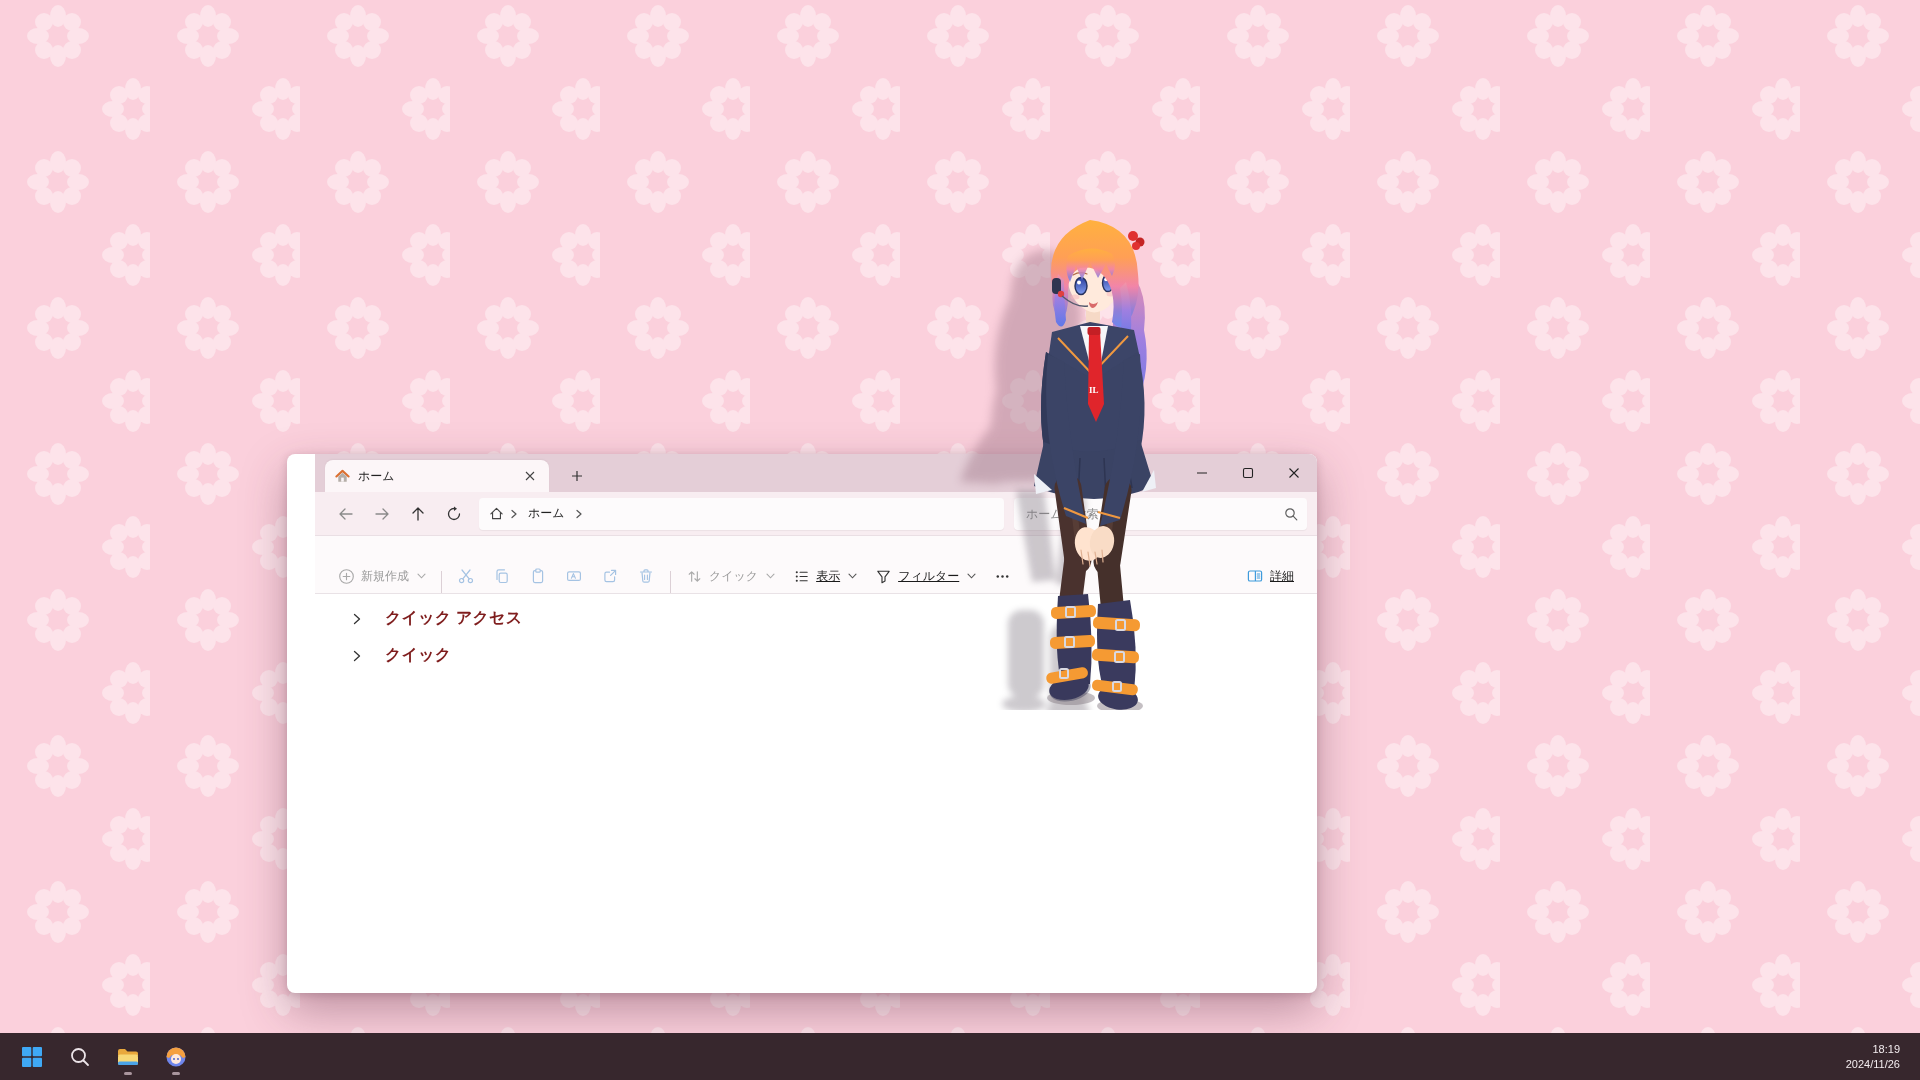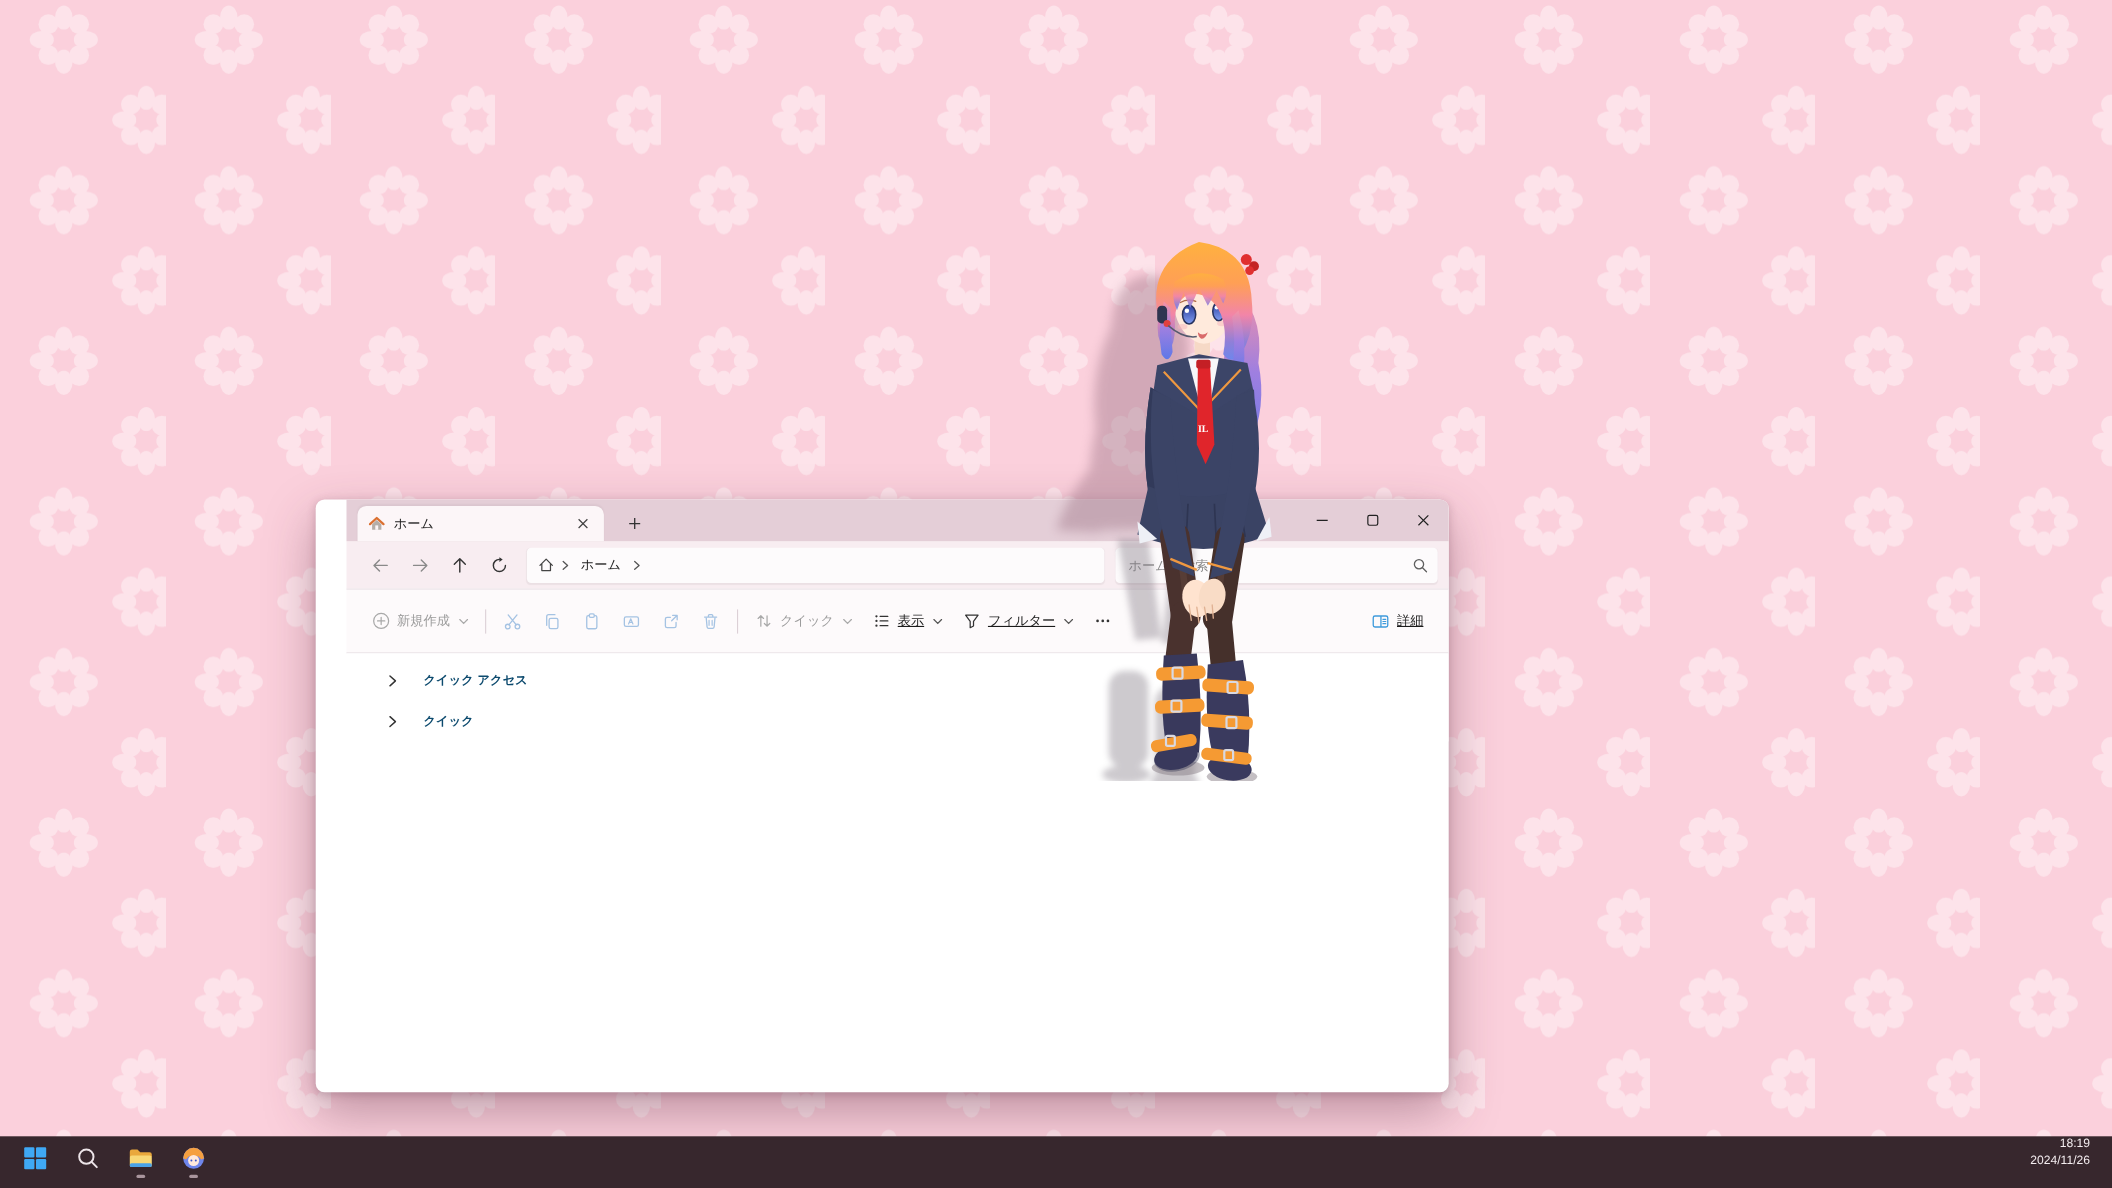--- a/index.html
+++ b/index.html
@@ -33,36 +33,36 @@
     display:flex; align-items:center; padding:0 10px; gap:6px; box-shadow:0 1px 1px rgba(0,0,0,.05); }
   .crumb { font-size:12px; color:#222; padding:2px 4px; }
   .search-box { position:relative; width:293px; height:32px; margin-left:8px; flex:0 0 auto; }
   .search-box input { width:100%; height:100%; border:0; background:#fdfbfc; border-radius:4px;
     padding:0 30px 0 12px; font-size:12px; color:#333; box-shadow:0 1px 1px rgba(0,0,0,.05);
     font-family:"Liberation Sans","DejaVu Sans",sans-serif; }
   .search-box input::placeholder { color:#8a8a8a; }
   .search-ico { position:absolute; right:9px; top:9px; }
 
   .toolbar { height:59px; background:#fdfafb; border-top:1px solid #eadfe4;
-    border-bottom:1px solid #e9e2e6; display:flex; align-items:center; padding:0 14px; }
+    border-bottom:1px solid #e9e2e6; display:flex; align-items:flex-end; padding:0 14px; }
   .tb { display:flex; align-items:center; gap:6px; height:34px; padding:0 9px;
     border-radius:4px; font-size:12px; flex:0 0 auto; }
   .tb.disabled { color:#9b9b9b; }
   .tb.enabled { color:#1b1b1b;text-decoration:underline; }
   .tb-sep { width:1px; height:22px; background:#dcd0d6; margin:0 6px; flex:0 0 auto; }
   .tb-spacer { flex:1; }
   .chev-dn { margin-left:2px; }
 
   .content { background:#fff; padding-top:6px; }
   .group-row { height:37px; display:flex; align-items:center; padding-left:36px; gap:22px; }
-  .group-label { font-size:11px; font-weight:600; color:#0c4a6e; letter-spacing:.2px; }
+  .group-label { font-size:16px; font-weight:600; color:#7f1d1d; letter-spacing:.2px; }
 
   
   .taskbar { position:absolute; left:0; bottom:0; width:1920px; height:47px;
-    background:#37272d; z-index:5; display:flex; align-items:flex-start; padding:0 12px; }
+    background:#37272d; z-index:5; display:flex; align-items:center; padding:0 12px; }
   .tb-icons { display:flex; align-items:center; gap:8px; }
   .task-btn { position:relative; width:40px; height:40px; display:flex;
     align-items:center; justify-content:center; border-radius:5px; }
   .run-dot { position:absolute; bottom:2px; left:16px; width:8px; height:3px;
     border-radius:2px; background:#a9959d; }
   .clock { margin-left:auto; text-align:right; color:#f3ecef; font-size:11px;
     line-height:15px; padding-right:8px; }
 
   
   .mascot { position:absolute; left:940px; top:190px; width:262px; height:520px; z-index:3; }

